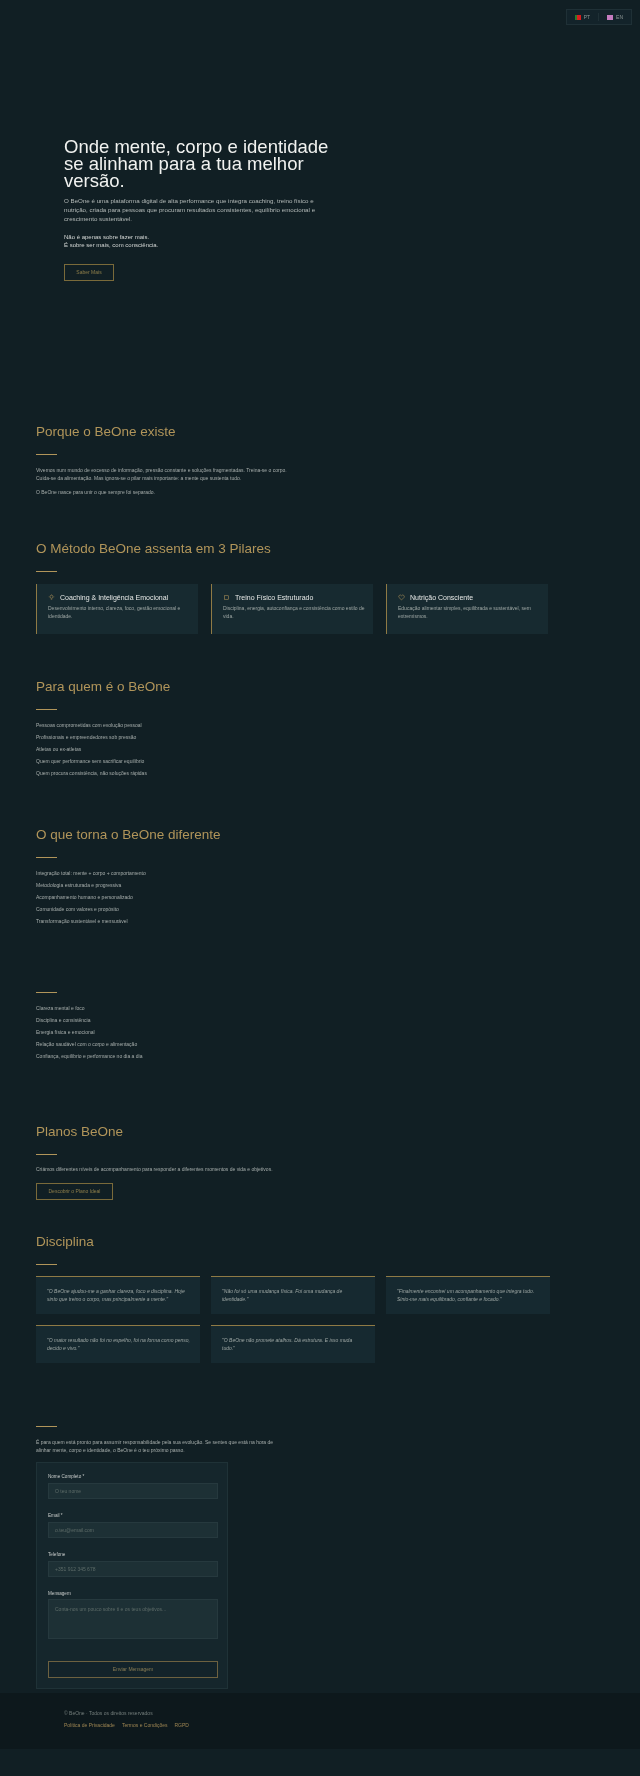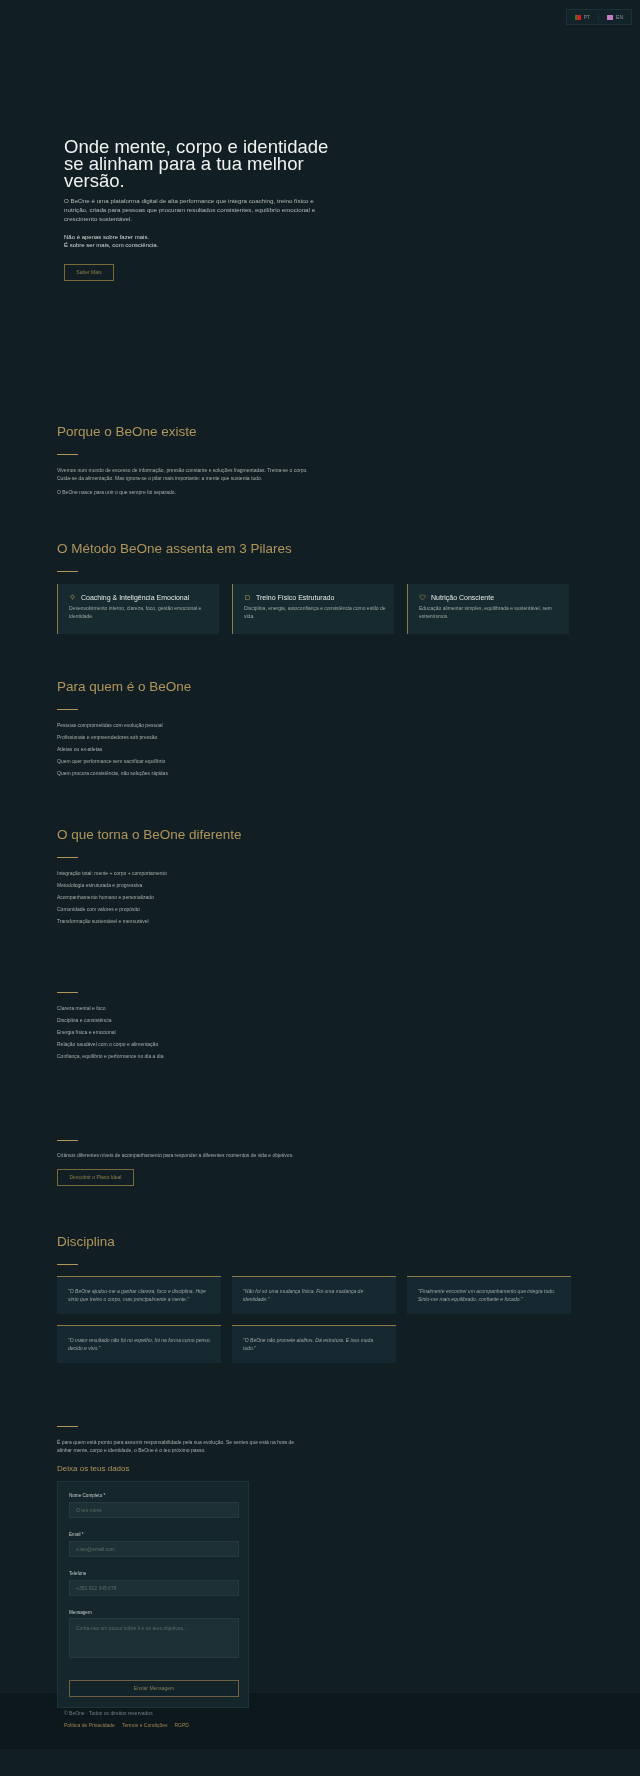--- a/index.html
+++ b/index.html
@@ -21,21 +21,21 @@
   .hero { height: 380px; position: relative; padding: 138px 12px 0 64px; }
   .hero h1 { font-size: 18.5px; font-weight: 400; line-height: 17px; color: #f1f2f0; width: 270px; }
   .hero .lead { margin-top: 7px; font-size: 6.2px; line-height: 9.2px; color: #b4bab8; width: 262px; }
   .hero .tag { margin-top: 9px; font-size: 6px; line-height: 8.8px; color: #d5d8d6; }
   .btn-outline {
     display: inline-block; border: 1px solid #7a6a3a; color: #8f7f4a; background: transparent;
     font-size: 5px; text-align: center; font-family: "Liberation Sans", sans-serif;
   }
   .hero .btn-outline { margin-top: 14px; width: 50px; height: 17px; line-height: 15px; }
 
-  .section { padding-left: 36px; position: relative; margin-left: 21px; }
+  .section { padding-left: 36px; position: relative; }
   .section h2 { font-size: 13.5px; font-weight: 400; color: #b1955a; line-height: 14px; }
   .underline { width: 21px; height: 1px; background: #b1955a; margin-top: 15px; }
   .section p { font-size: 5px; line-height: 8.2px; color: #a6adab; }
 
   .why { height: 125px; padding-top: 45px; }
   .why .p1 { margin-top: 11px; width: 260px; }
   .why .p2 { margin-top: 6px; }
 
   .pillars { height: 135px; padding-top: 37px; }
   .pillar-row { display: flex; gap: 13px; margin-top: 12px; }
@@ -196,41 +196,41 @@
   <ul>
     <li>Clareza mental e foco</li>
     <li>Disciplina e consistência</li>
     <li>Energia física e emocional</li>
     <li>Relação saudável com o corpo e alimentação</li>
     <li>Confiança, equilíbrio e performance no dia a dia</li>
   </ul>
 </section>
 
 <section class="section plans">
+  <h2>Planos BeOne</h2>
   <div class="underline"></div>
   <p>Criámos diferentes níveis de acompanhamento para responder a diferentes momentos de vida e objetivos.</p>
   <a class="btn-outline">Descobrir o Plano Ideal</a>
 </section>
 
 <section class="section testi">
   <h2>Disciplina</h2>
   <div class="underline"></div>
   <div class="testi-grid">
     <div class="testi-card">"O BeOne ajudou-me a ganhar clareza, foco e disciplina. Hoje sinto que treino o corpo, mas principalmente a mente."</div>
     <div class="testi-card">"Não foi só uma mudança física. Foi uma mudança de identidade."</div>
     <div class="testi-card">"Finalmente encontrei um acompanhamento que integra tudo. Sinto-me mais equilibrado, confiante e focado."</div>
     <div class="testi-card">"O maior resultado não foi no espelho, foi na forma como penso, decido e vivo."</div>
     <div class="testi-card">"O BeOne não promete atalhos. Dá estrutura. E isso muda tudo."</div>
   </div>
 </section>
 
 <section class="section contact">
   <div class="underline"></div>
   <p class="p1">É para quem está pronto para assumir responsabilidade pela sua evolução. Se sentes que está na hora de alinhar mente, corpo e identidade, o BeOne é o teu próximo passo.</p>
-  <h3>Deixa os teus dados</h3>
   <form class="form-box">
     <label class="field-label">Nome Completo *</label>
     <input class="field" type="text" placeholder="O teu nome" style="">
     <label class="field-label">Email *</label>
     <input class="field" type="email" placeholder="o.teu@email.com" style="">
     <label class="field-label">Telefone</label>
     <input class="field" type="tel" placeholder="+351 912 345 678" style="">
     <label class="field-label">Mensagem</label>
     <textarea class="field" placeholder="Conta-nos um pouco sobre ti e os teus objetivos..." style=""></textarea>
     <button class="submit" type="submit">Enviar Mensagem</button>

